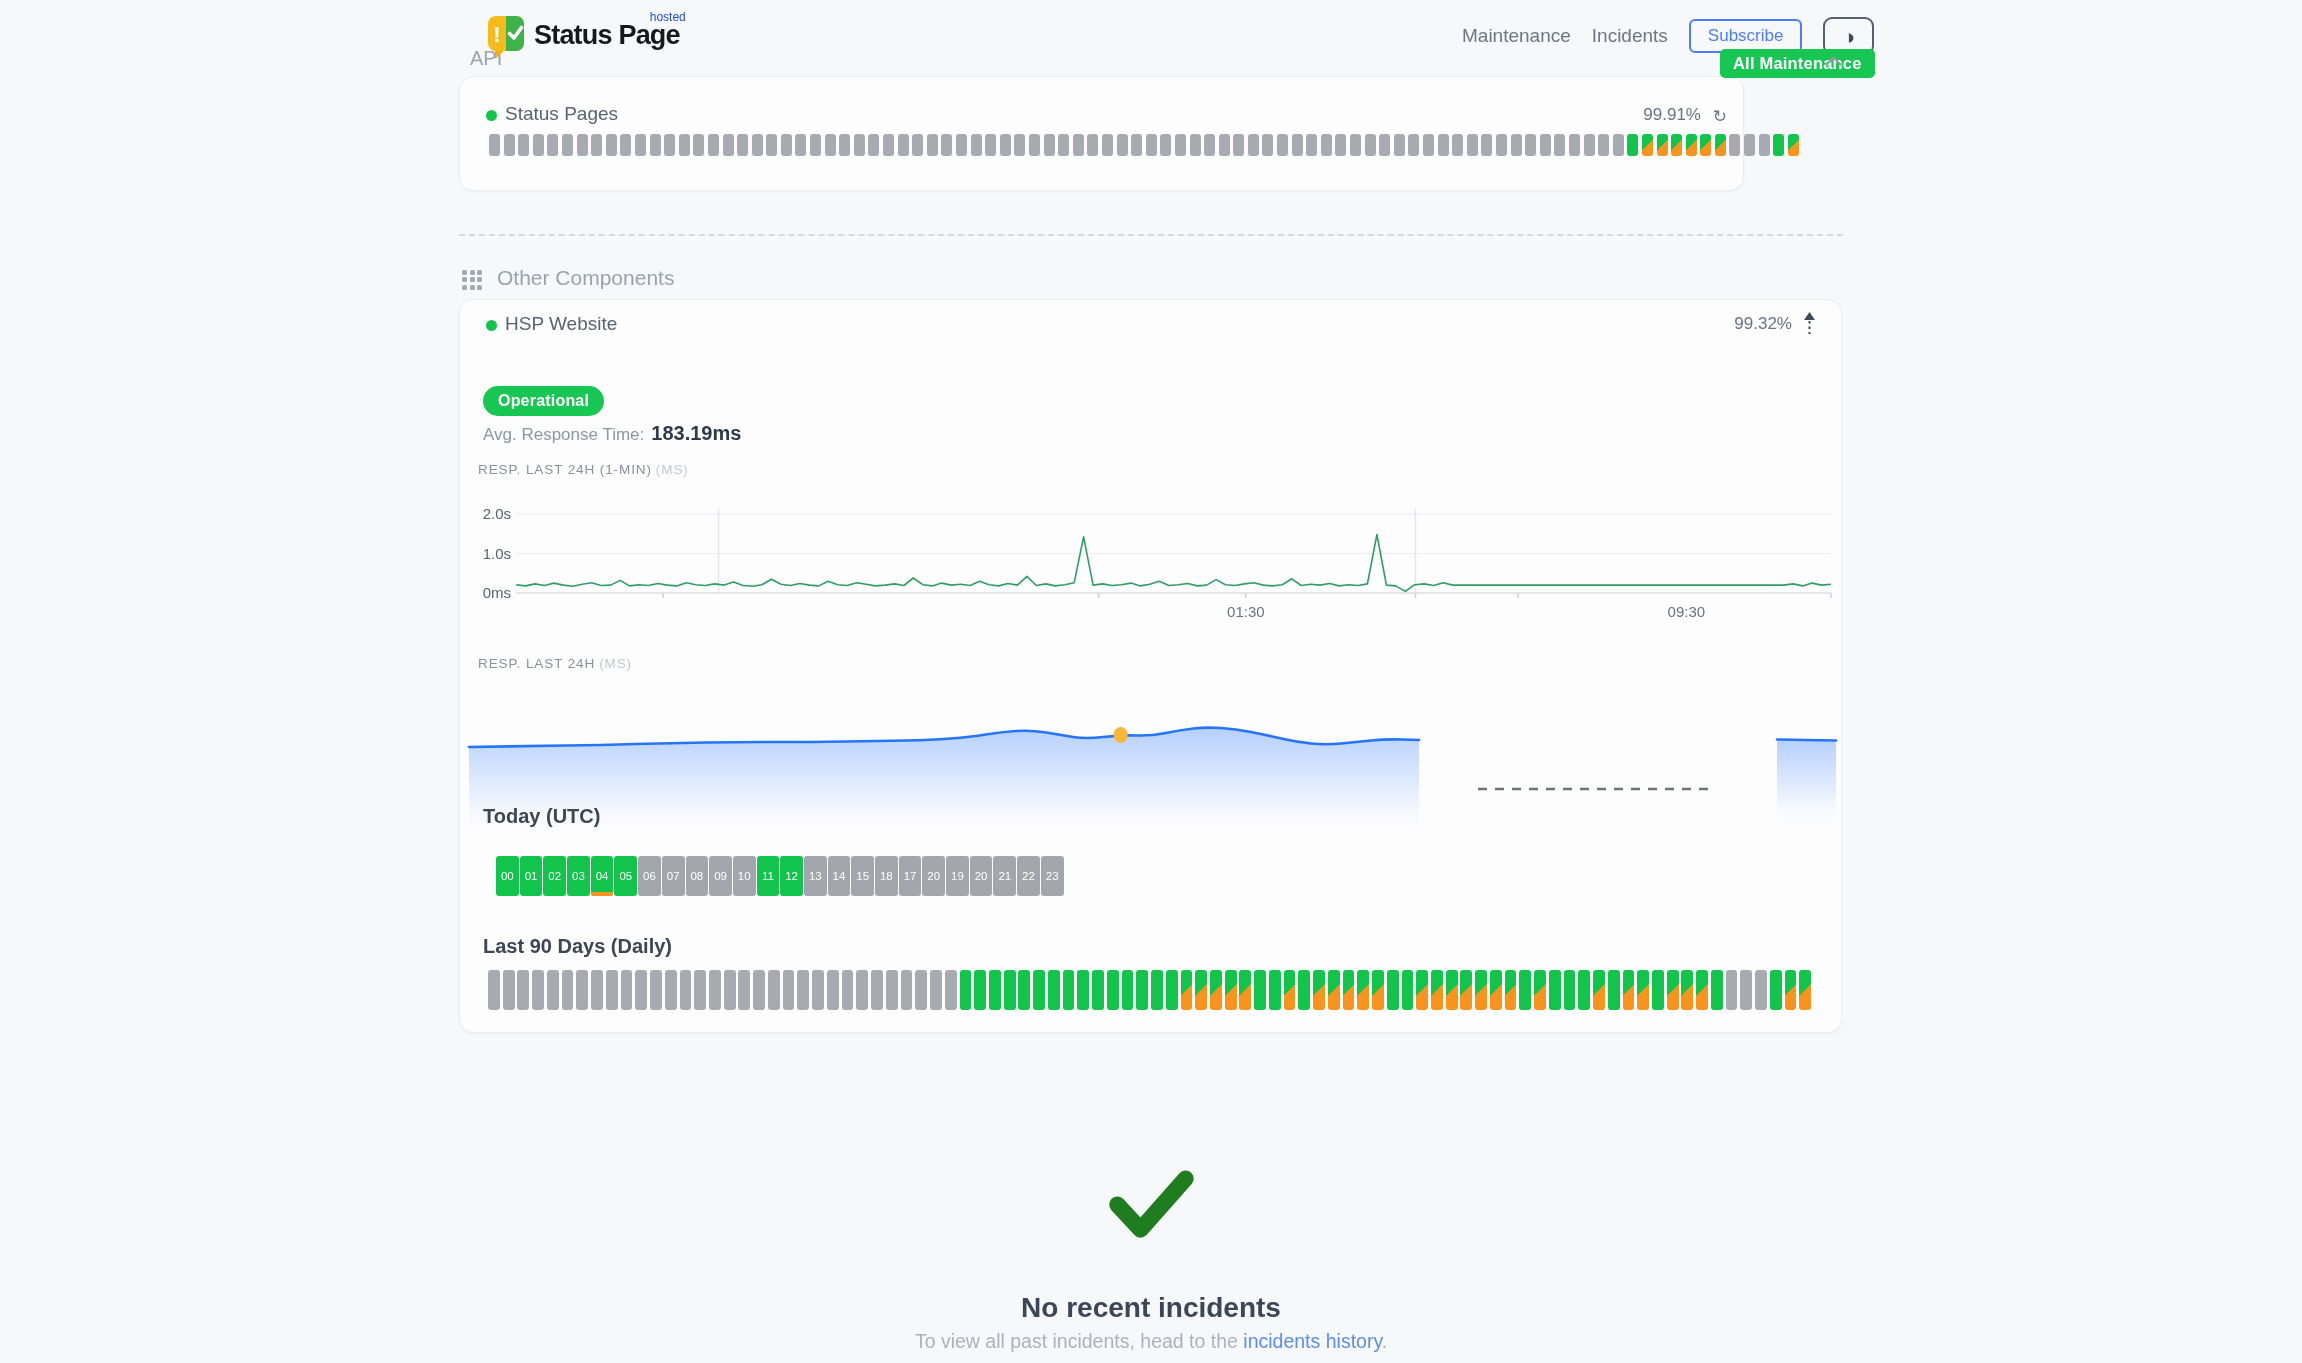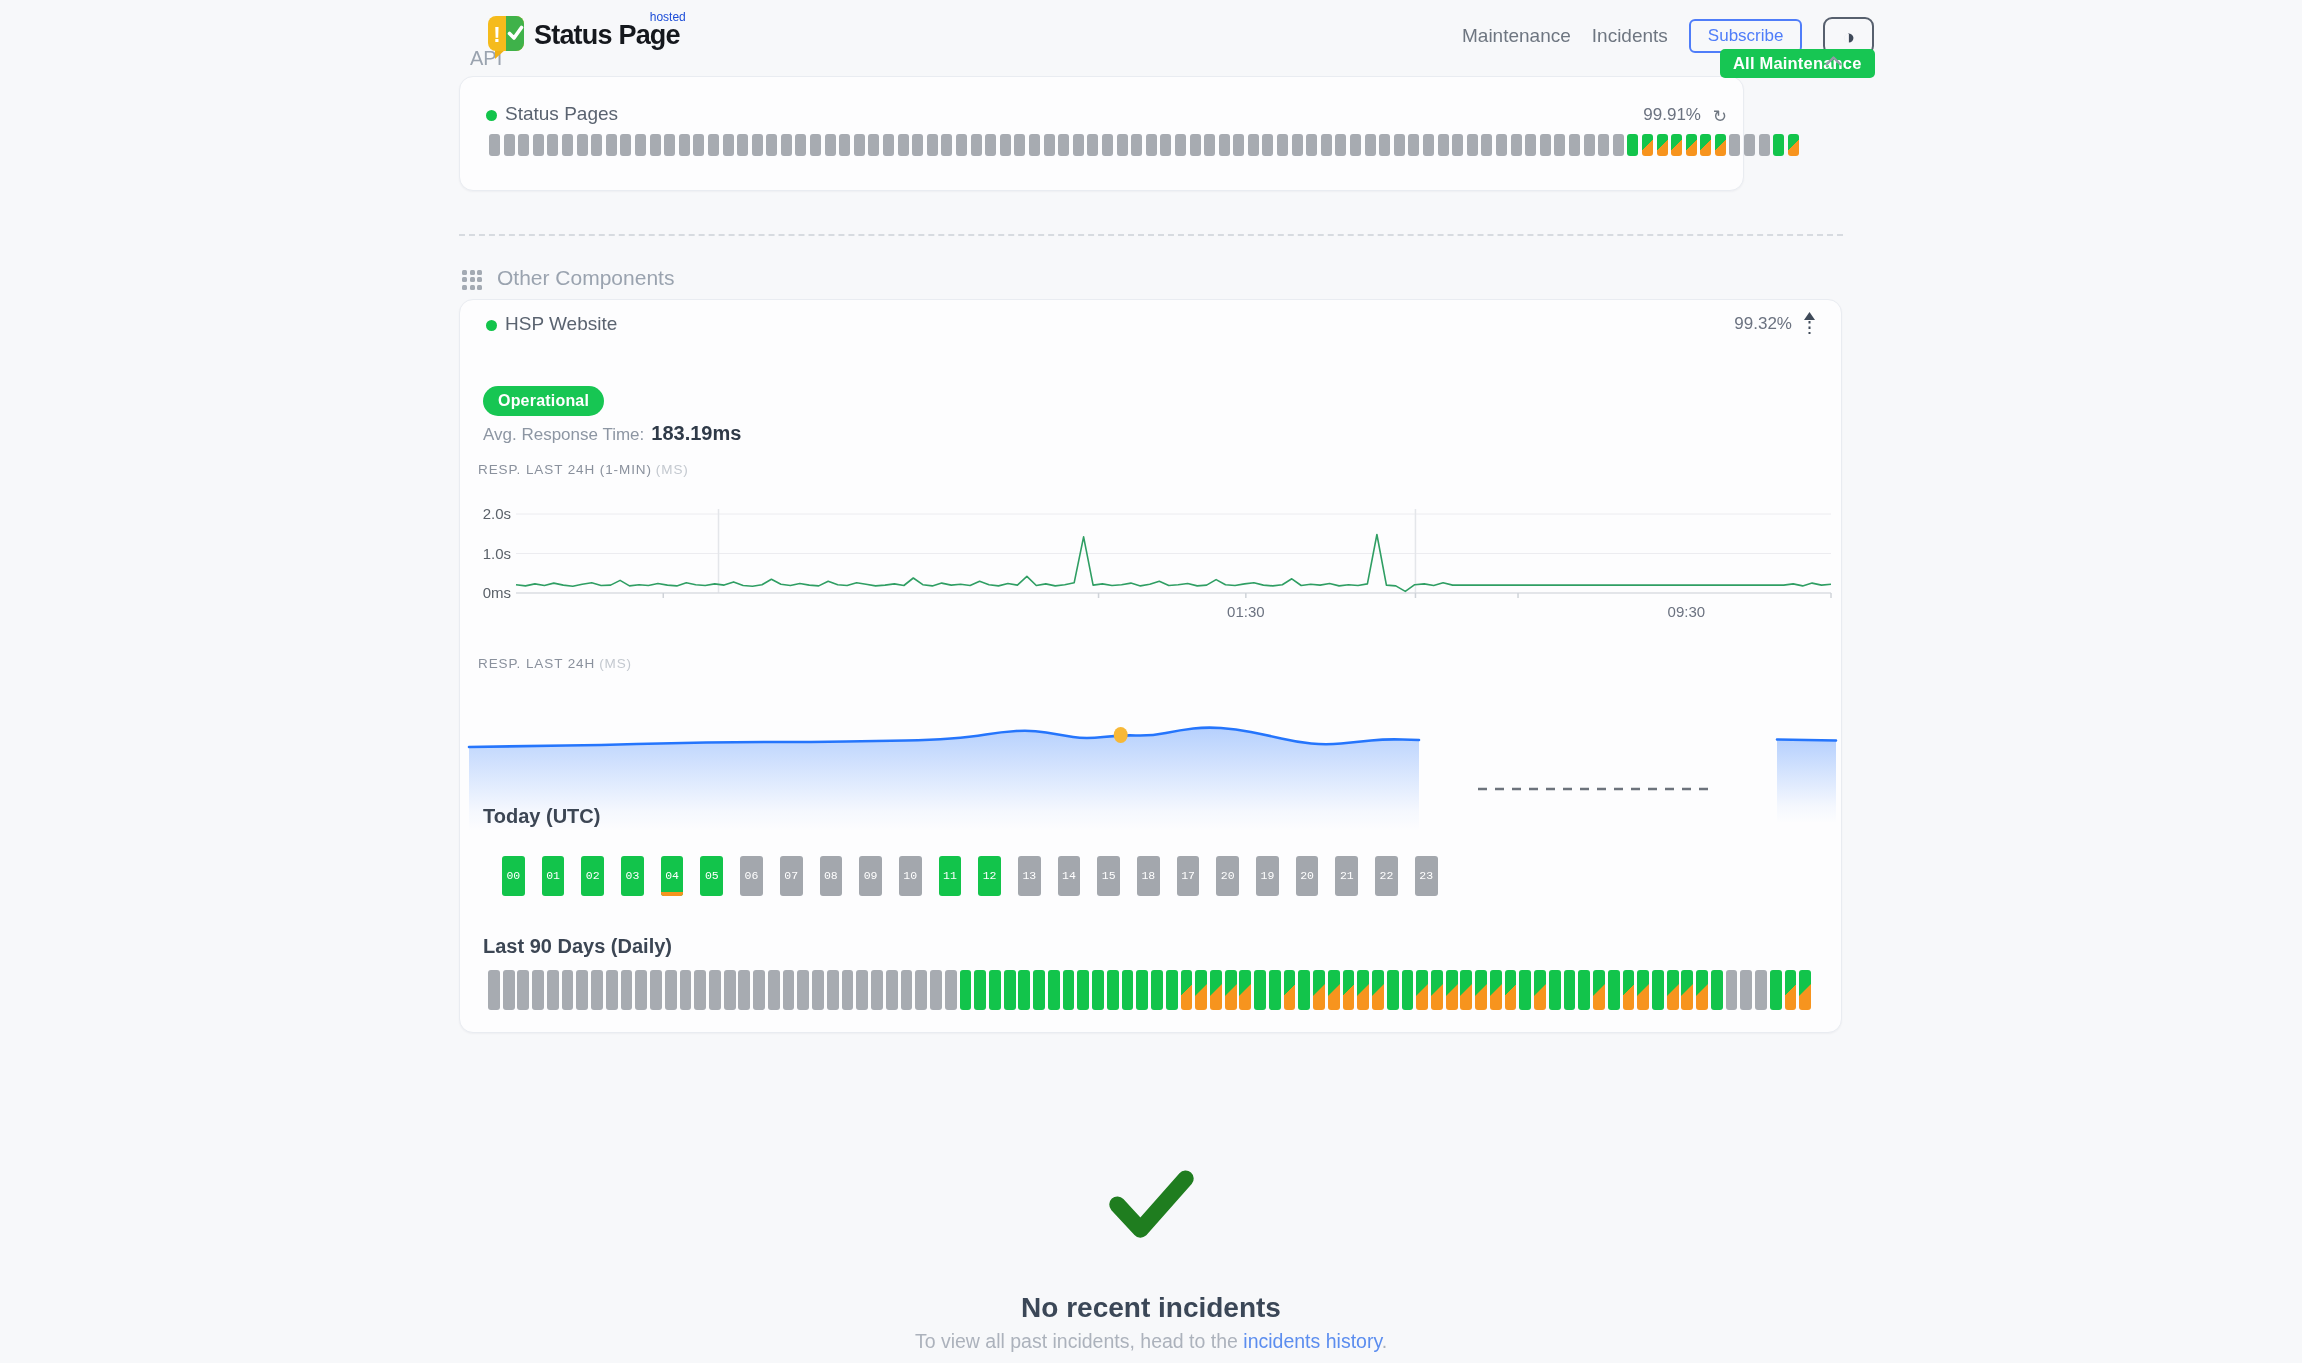--- a/index.html
+++ b/index.html
@@ -48,21 +48,21 @@
   .gridicon i { background:#a3aab3; border-radius:1.5px; }
 
   .status-pill { position:absolute; left:23px; top:86px; background:var(--badge-green); color:#fff; font-size:16px; font-weight:700; border-radius:16px; padding:6px 15px; letter-spacing:0.2px; }
   .avg-line { position:absolute; left:23px; top:122px; font-size:17px; color:#8d96a3; }
   .avg-line b { font-size:20px; color:#2f3a48; font-weight:700; margin-left:7px; }
   .chart-label { position:absolute; font-size:13.5px; letter-spacing:0.9px; color:#8a919d; font-weight:500; }
   .chart-label .unit { color:#c3c8cf; margin-left:4px;text-align:center; }
 
   .section-title { position:absolute; font-size:20px; font-weight:600; color:#3c4654; }
 
-  .hours { position:absolute; left:42px; top:556px; display:flex; gap:17px;font-family:Liberation Mono, monospace; }
+  .hours { position:absolute; left:36px; top:556px; display:flex; gap:1px; }
   .hour { position:relative; width:22.7px; height:40px; border-radius:3px; color:#fff; font-size:11.5px; font-weight:500; text-align:center; line-height:40px; overflow:hidden; }
   .hour.up { background:var(--bar-green); }
   .hour.nodata { background:var(--hour-gray); }
   .hour .stripe { position:absolute; left:0; bottom:0; width:100%; height:4px; background:var(--orange); }
 
   
   .check-wrap { position:absolute; left:1103px; top:1166px; }
   .ni-title { position:absolute; left:0; top:1292px; width:100%; text-align:center; font-size:28px; font-weight:600; color:#3b4757; }
   .ni-sub { position:absolute; left:0; top:1330px; width:100%; text-align:center; font-size:19.5px; color:#acb2bc; }
   .ni-sub a { color:var(--link-blue); text-decoration:none; }

